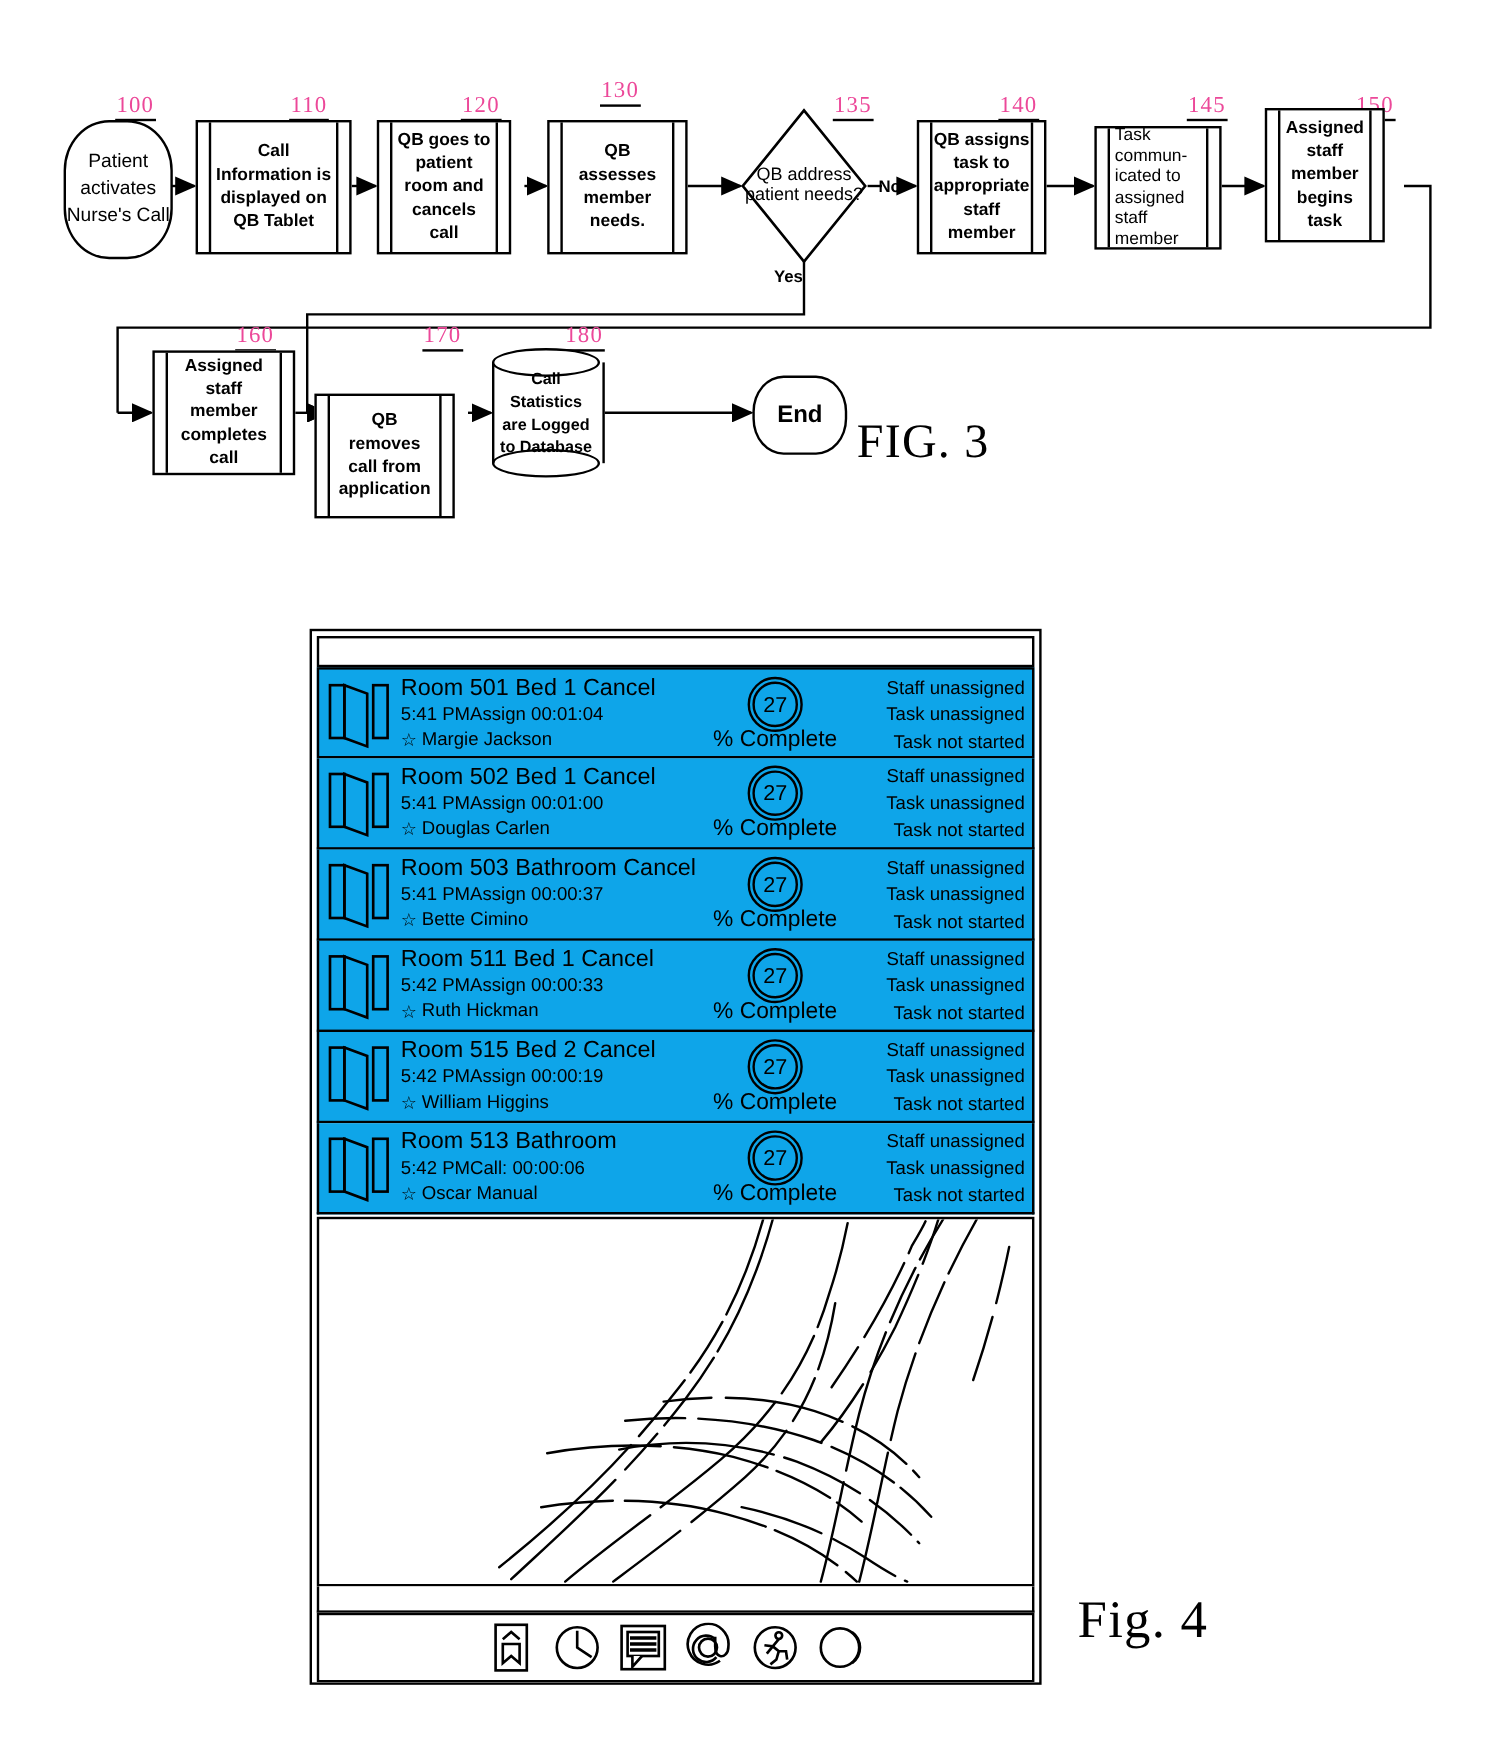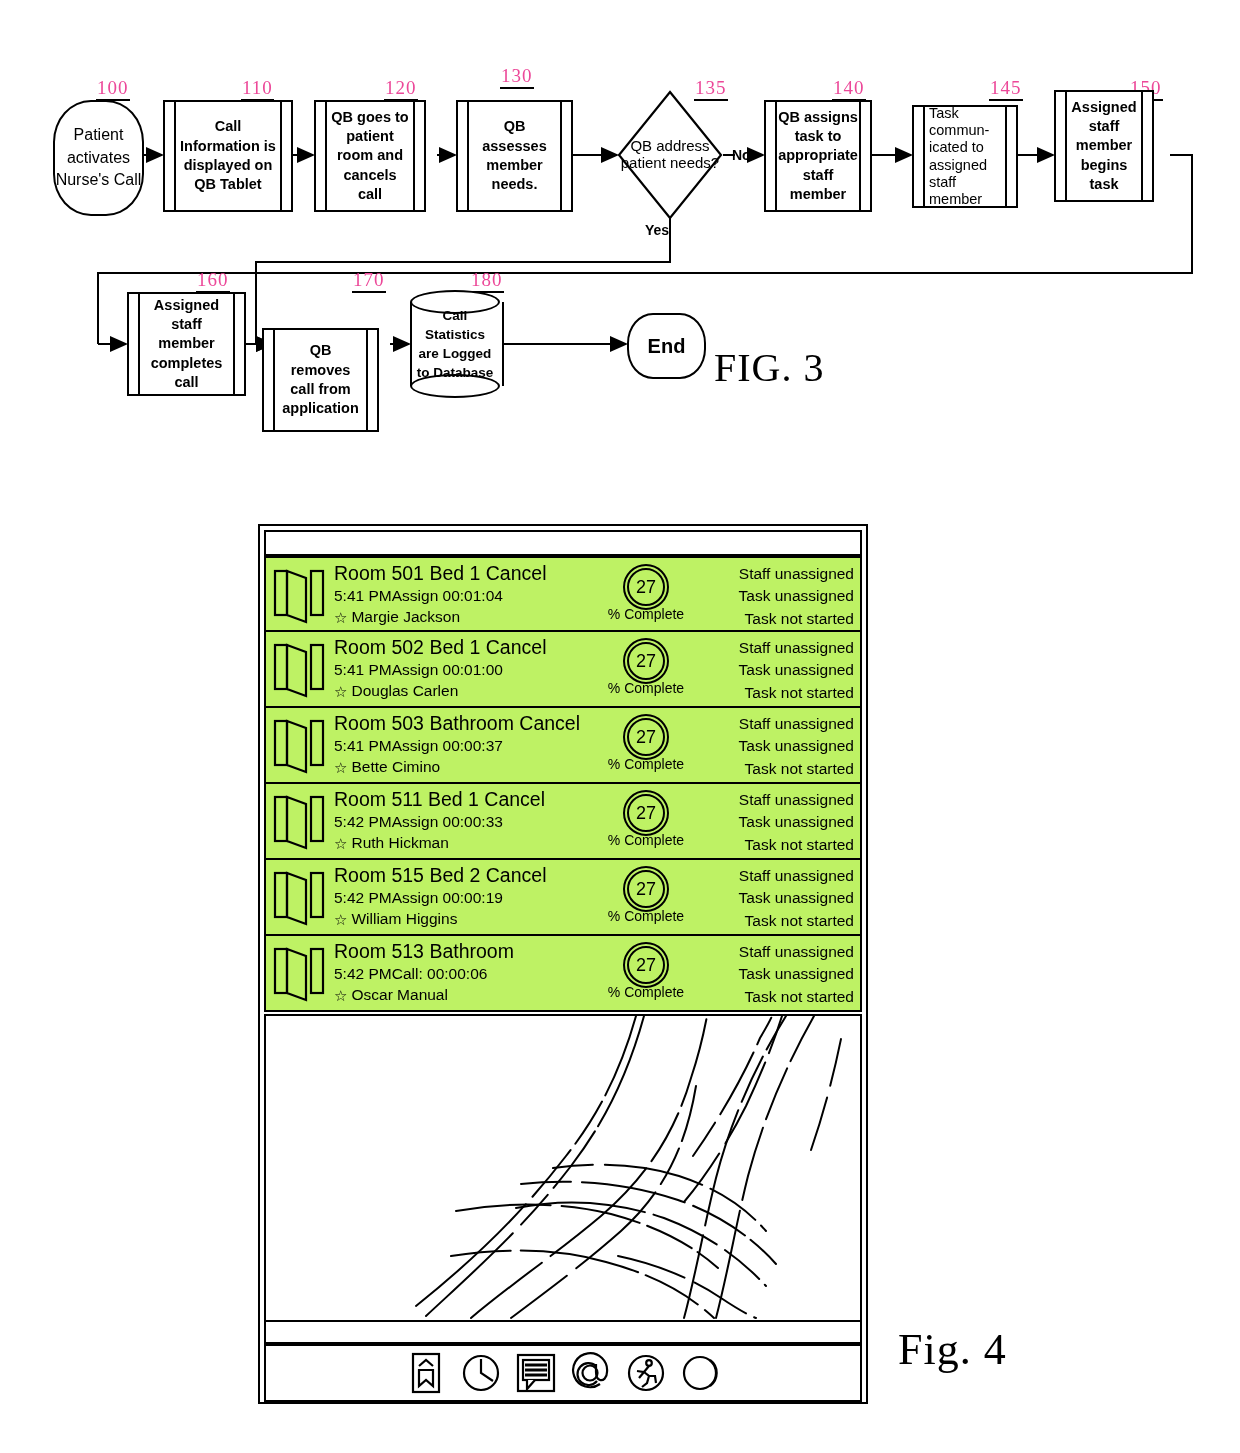--- a/index.html
+++ b/index.html
@@ -93,42 +93,42 @@
   }
   .dev-header{
     position:absolute;left:4px;right:4px;top:4px;height:26px;
     border:2px solid #000;box-sizing:border-box;background:#fff;
   }
   .call-list{
     position:absolute;left:4px;right:4px;top:30px;height:456px;
   }
   .call-row{
     position:relative;height:76px;border:2px solid #000;box-sizing:border-box;
-    border-top:none;background:#bef264;display:block;
+    border-top:none;background:#0ea5e9;display:block;
   }
   .call-row:first-child{border-top:2px solid #000;}
   .door-icon{position:absolute;left:7px;top:10px;width:52px;height:56px;}
   .row-main{position:absolute;left:68px;top:5px;width:240px;}
   .row-title{font-size:19.5px;line-height:1.12;white-space:nowrap;}
   .row-sub{font-size:15.5px;line-height:1.3;white-space:nowrap;margin-top:1px;}
   .row-staff{font-size:15.5px;line-height:1.3;white-space:nowrap;margin-top:1px;
     display:flex;align-items:center;gap:4px;}
   .star-icon{display:inline-block;font-size:15px;line-height:1;}
   .pct-col{position:absolute;left:310px;top:6px;width:140px;text-align:center;}
   .pct-badge{position:relative;width:46px;height:46px;margin:0 auto;}
   .pct-badge .ring-outer{
     position:absolute;left:0;top:0;width:46px;height:46px;border:2px solid #000;
     border-radius:50%;box-sizing:border-box;
   }
   .pct-badge .ring-inner{
     position:absolute;left:4px;top:4px;width:38px;height:38px;border:2px solid #000;
     border-radius:50%;box-sizing:border-box;display:flex;align-items:center;
     justify-content:center;font-size:18px;line-height:1;
   }
-  .pct-label{font-size:14px;line-height:1.1;margin-top:-3px;}
+  .pct-label{font-size:19px;line-height:1.1;margin-top:-3px;}
   .status-col{
     position:absolute;right:6px;top:5px;width:180px;text-align:right;
   }
   .status-col div{font-size:15.5px;line-height:1.45;white-space:nowrap;}
 
   .map-area{
     position:absolute;left:4px;right:4px;top:488px;height:308px;
     border:2.5px solid #000;box-sizing:border-box;overflow:hidden;background:#fff;
   }
   .gap-bar{

